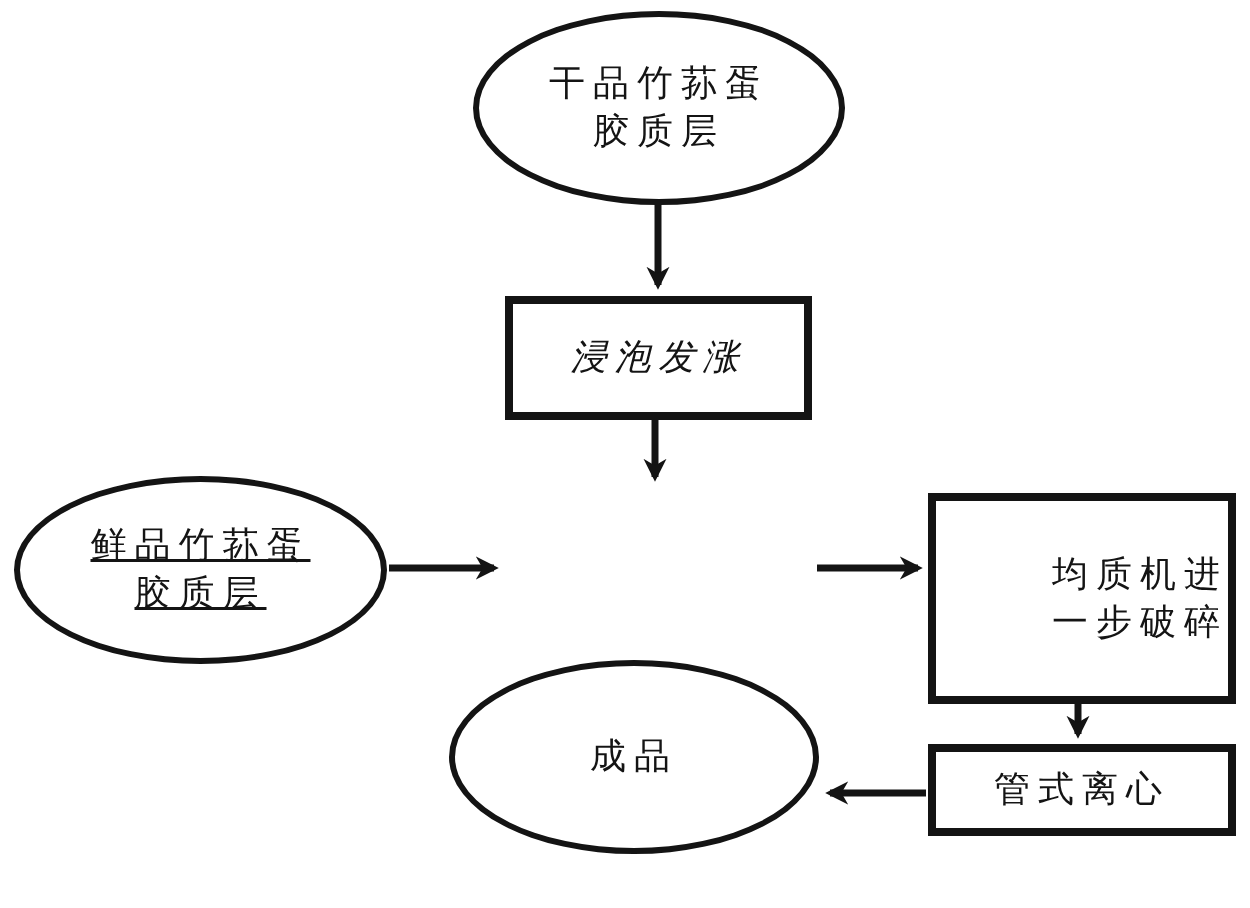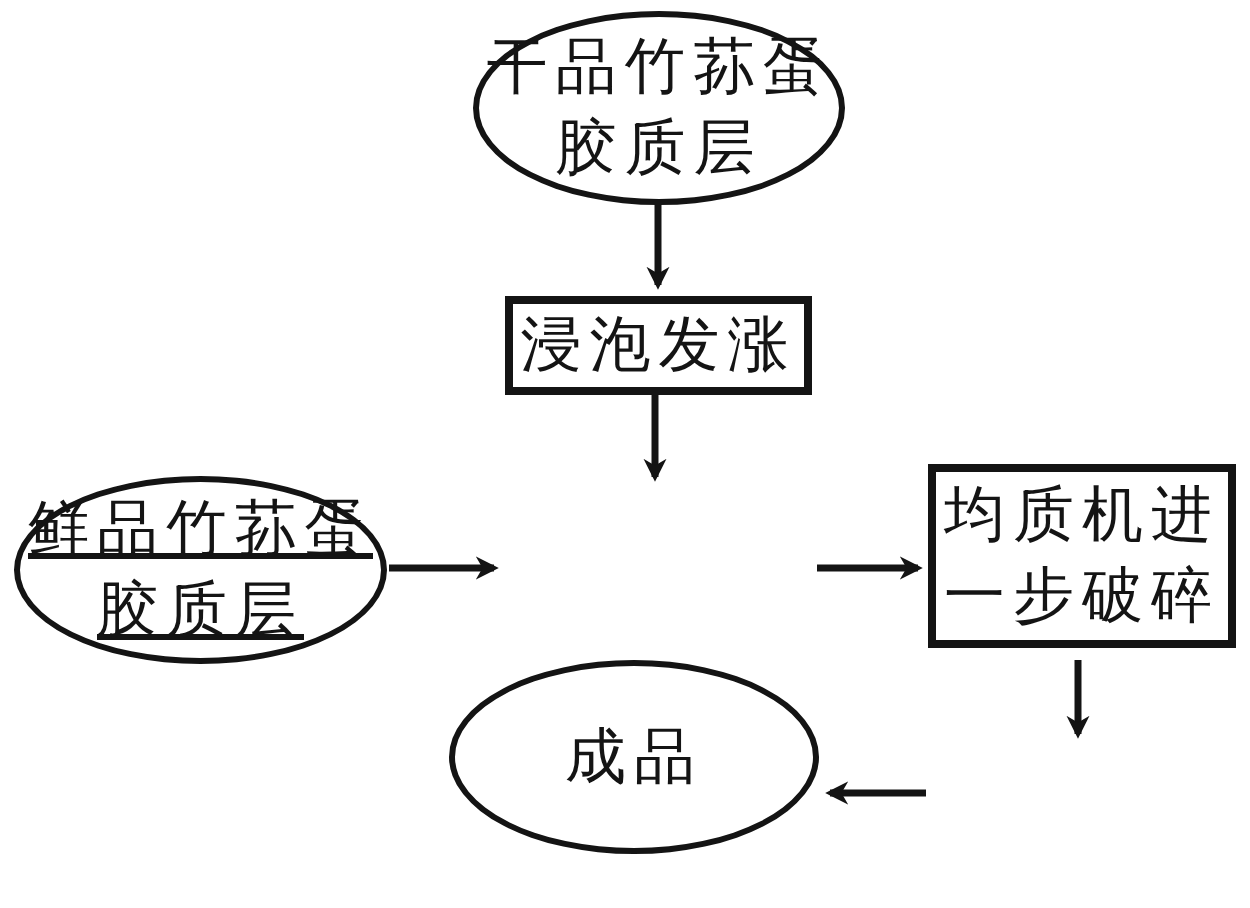--- a/index.html
+++ b/index.html
@@ -20,38 +20,38 @@
     position: absolute;
     display: flex;
     align-items: center;
     justify-content: center;
     box-sizing: border-box;
     background: #ffffff;
   }
   .node .label {
     white-space: pre-line;
     text-align: center;
-    font-size: 61px;
+    font-size: 36px;
     line-height: 1.32;
     letter-spacing: 8px;
     font-weight: 400;
   }
   .ellipse {
     border: 6px solid #141414;
     border-radius: 50%;
   }
   .rect {
     border: 8px solid #141414;
   }
   
   #node-dried      { left: 473px; top: 11px;  width: 372px; height: 194px; }
-  #node-soak       { left: 505px; top: 296px; width: 307px; height: 99px;  }
+  #node-soak       { left: 505px; top: 296px; width: 307px; height: 124px; font-style: italic;  }
   #node-crush      { left: 504px; top: 487px; width: 311px; height: 173px; }
   #node-fresh      { left: 14px;  top: 476px; width: 373px; height: 188px; text-decoration: underline; }
-  #node-homogenize { left: 928px; top: 464px; width: 308px; height: 184px; }
+  #node-homogenize { left: 928px; top: 493px; width: 308px; height: 211px; justify-content: flex-end; }
   #node-centrifuge { left: 928px; top: 744px; width: 308px; height: 92px;  }
   #node-product    { left: 449px; top: 660px; width: 370px; height: 194px; }
   #arrow-layer {
     position: absolute;
     left: 0; top: 0;
     width: 1250px;
     height: 908px;
     pointer-events: none;
   }
 </style>
@@ -87,18 +87,21 @@
   <div id="node-fresh" class="node ellipse">
     <span class="label">鲜品竹荪蛋
 胶质层</span>
   </div>
 
   <div id="node-homogenize" class="node rect">
     <span class="label">均质机进
 一步破碎</span>
   </div>
 
+  <div id="node-centrifuge" class="node rect">
+    <span class="label">管式离心</span>
+  </div>
 
   <div id="node-product" class="node ellipse">
     <span class="label">成品</span>
   </div>
 
 </div>
 
 </body></html>

